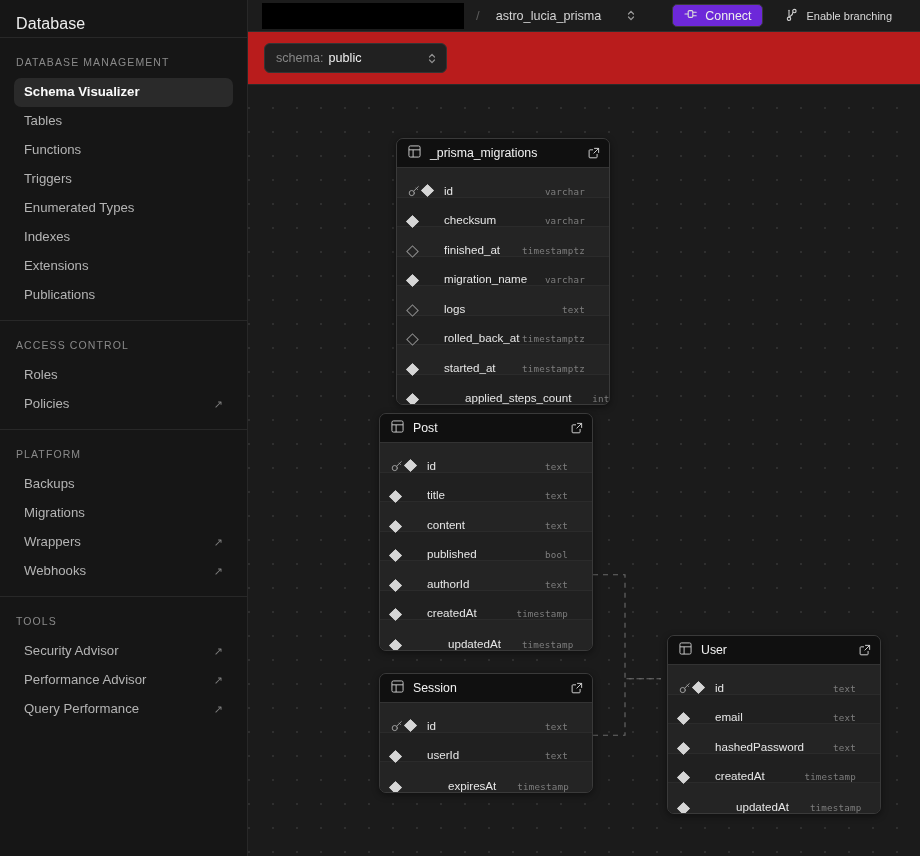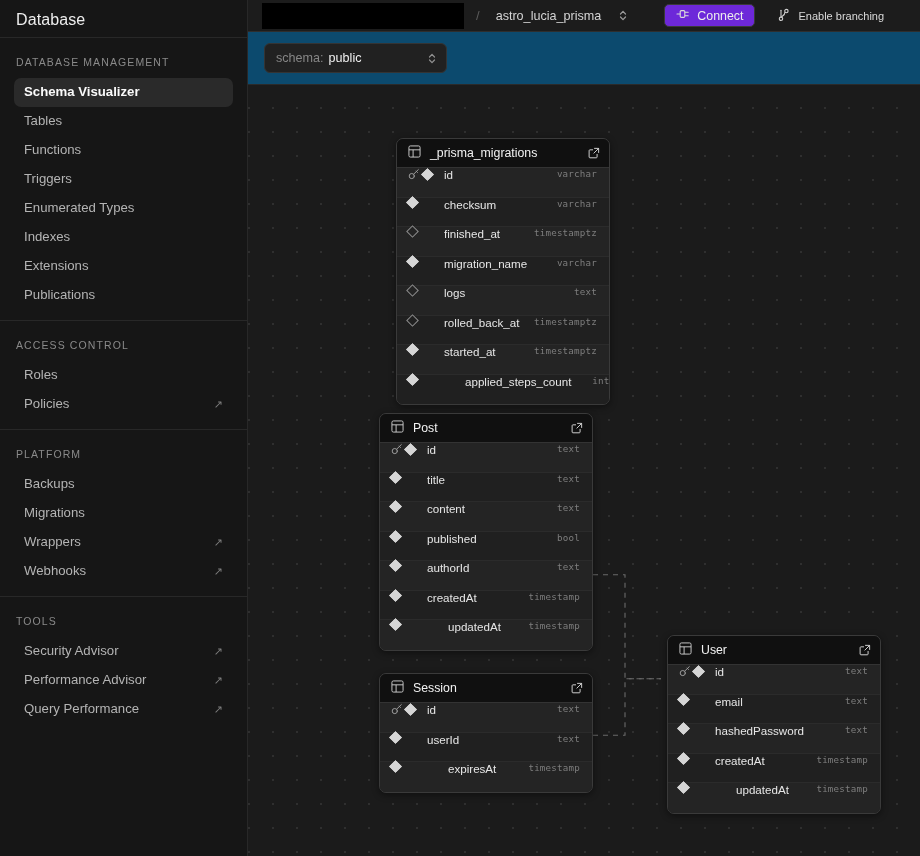--- a/index.html
+++ b/index.html
@@ -15,22 +15,22 @@
   
   .sidebar {
     width: 248px; height: 856px;
     background: #161616;
     border-right: 1px solid #282828;
     display: flex; flex-direction: column;
     flex: 0 0 248px;
   }
   .sidebar-header {
     height: 38px;
-    display: flex; align-items: flex-end;
-    padding: 8px 16px;
+    display: flex; align-items: flex-start;
+    padding: 15px 16px;
     border-bottom: 1px solid #282828;
   }
   .sidebar-title { font-size: 16px; color: #ededed; font-weight: 400; letter-spacing: .1px; }
   .side-group { padding: 14px 0 10px 0; }
   .side-group.bordered { border-bottom: 1px solid #282828; }
   .group-label {
     font-size: 10.5px; letter-spacing: 1.1px;
     color: #8a8a8a; text-transform: uppercase;
     padding: 4px 16px 10px 16px;
     font-weight: 400;
@@ -56,21 +56,21 @@
     display: flex; align-items: center;
     padding: 0 10px 0 0;
     position: relative;
   }
   .redaction {
     position: absolute; left: 14px; top: 3px;
     width: 202px; height: 26px; background: #000;
   }
   .crumb-sep { color: #5c5c5c; font-size: 13px; margin-left: 228px; }
   .crumb {
-    display: flex; align-items: center; gap: 17px;
+    display: flex; align-items: center; gap: 25px;
     margin-left: 16px; font-size: 12.6px; color: #d4d4d4;
     cursor: pointer;
   }
   .chev-updown { display: inline-block; line-height: 1; color: #9a9a9a; }
   .chev-updown svg { display: block; }
   .connect-btn {
     display: flex; align-items: center; gap: 7px;
     margin-left: 36px;
     height: 23px; padding: 0 11px;
     background: #6d28d9; border: 1px solid #3a3a3a;
@@ -78,21 +78,21 @@
     cursor: pointer;
   }
   .branch-btn {
     display: flex; align-items: center; gap: 8px;
     margin-left: 22px; font-size: 11px; color: #d9d9d9;
     cursor: pointer;
   }
 
   .toolbar {
     height: 53px; flex: 0 0 53px;
-    background: #0c4a6e;
+    background: #b91c1c;
     border-bottom: 1px solid #2a2a2a;
     display: flex; align-items: center; padding: 0 16px;
   }
   .schema-select {
     display: flex; align-items: center;
     height: 30px; width: 183px;
     padding: 0 9px 0 11px;
     background: #212121; border: 1px solid #343434;
     border-radius: 6px; font-size: 12.6px;
     cursor: pointer;
@@ -122,22 +122,22 @@
   }
   .tbl-head {
     display: flex; align-items: center; gap: 9px;
     height: 29px; padding: 0 9px 0 11px;
     background: #101010;
     border-bottom: 1px solid #333;
   }
   .tbl-name { font-size: 12.3px; color: #f2f2f2; flex: 1; white-space: nowrap; }
   .tbl-head .icon-btn { cursor: pointer; line-height: 0; }
   .row {
-    display: flex; align-items: flex-start;
-    height: 29.5px; padding: 0 12px 0 11px;
+    display: flex; align-items: flex-end;
+    height: 29.5px; padding: 0 24px 0 11px;
     border-bottom: 1px solid #2b2b2b;
     background: #242424;
   }
   .row:nth-child(odd) { background: #202020; }
   .row:last-child { border-bottom: none; gap: 21px; }
   .row-marks { display: flex; align-items: center; width: 36px; flex: 0 0 36px; gap: 3px; }
   .col-name { font-size: 11.6px; color: #e6e6e6; flex: 1; white-space: nowrap; }
   .col-type {
     font-family: "DejaVu Sans Mono", monospace;
     font-size: 9.2px; color: #7e7e7e; letter-spacing: .2px;

